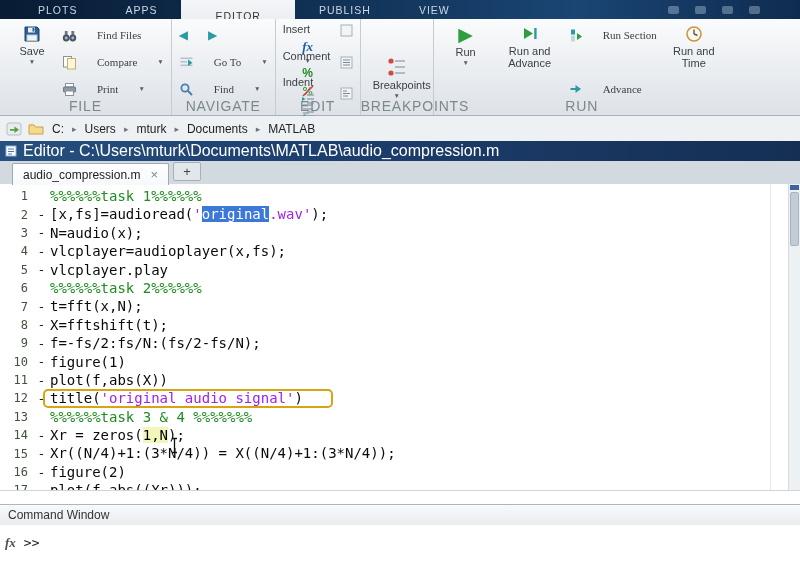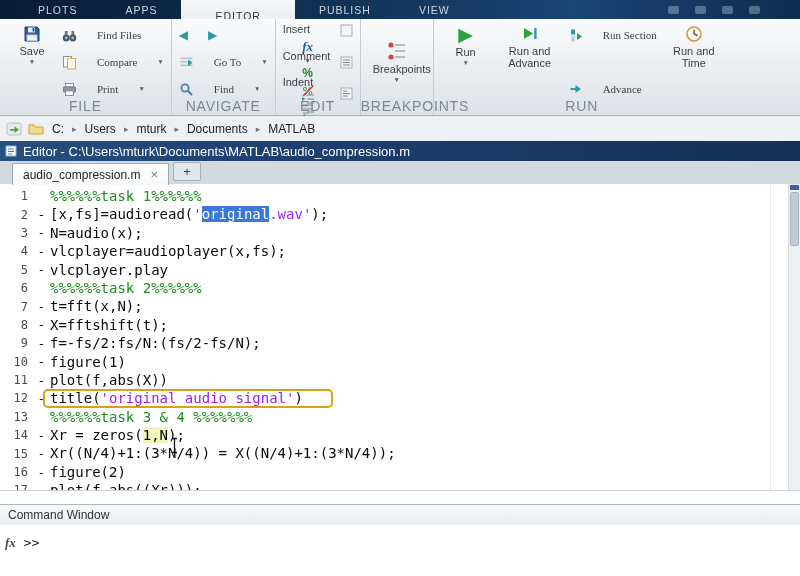--- a/index.html
+++ b/index.html
@@ -43,21 +43,21 @@
 
   
   .addressbar{position:absolute;top:116px;left:0;right:0;height:25px;background:#eef1f4;
               border-bottom:1px solid #cdd3d8;display:flex;align-items:center;gap:6px;padding:0 6px;}
   .crumb{font-size:12px;color:#222;padding:0 2px;}
   .csep{font-size:9px;color:#6b7480;}
 
   
   .edtitle{position:absolute;top:141px;left:0;right:0;height:20px;
            background:linear-gradient(90deg,#26507f 0%,#1d4070 35%,#152f54 100%);
-           color:#fff;font-size:13px;display:flex;align-items:center;gap:6px;padding:0 5px;}
+           color:#fff;font-size:16px;display:flex;align-items:center;gap:6px;padding:0 5px;}
 
   
   .tabstrip{position:absolute;top:161px;left:0;right:0;height:23px;background:#d2d9df;
             border-bottom:1px solid #a3adb6;display:flex;align-items:flex-end;padding-left:12px;}
   .doctab{background:linear-gradient(#fff,#f6f8fa);border:1px solid #9fa9b2;border-bottom:none;
           height:21px;display:flex;align-items:center;gap:10px;padding:0 10px;font-size:12px;color:#222;
           border-radius:2px 2px 0 0;margin-bottom:-1px;position:relative;z-index:2;background-clip:padding-box;}
   .tclose{color:#7b858f;font-size:13px;line-height:1;cursor:pointer;}
   .newtab{width:26px;height:17px;margin:0 0 3px 4px;background:#e2e7eb;border:1px solid #a7b0b9;
           display:flex;align-items:center;justify-content:center;font-size:13px;color:#444;border-radius:2px;}
@@ -258,21 +258,21 @@
       <span class="icon">
         <svg width="13" height="13" viewBox="0 0 13 13">
             <rect x="1" y="1" width="11" height="11" fill="#f2f5f8" stroke="#a5afb9"></rect>
             <path d="M3 4 h4 M3 6.5 h7 M3 9 h5" stroke="#7d8791" stroke-width="1"></path>
           </svg>
       </span>
     </div>
     <div class="seclabel">EDIT</div>
   </div>
 
-  <div class="section" style="align-items:center;">
+  <div class="section" style="align-items:flex-end;">
     <div class="bigbtn">
       <span class="icon">
         <svg width="20" height="20" viewBox="0 0 20 20">
             <line x1="8" y1="4" x2="18" y2="4" stroke="#9aa4ae" stroke-width="1.4"></line>
             <line x1="8" y1="10" x2="18" y2="10" stroke="#9aa4ae" stroke-width="1.4"></line>
             <line x1="8" y1="16" x2="18" y2="16" stroke="#9aa4ae" stroke-width="1.4"></line>
             <circle cx="4" cy="4" r="2.6" fill="#d24b42"></circle>
             <circle cx="4" cy="16" r="2.6" fill="#d24b42"></circle>
           </svg>
       </span>

